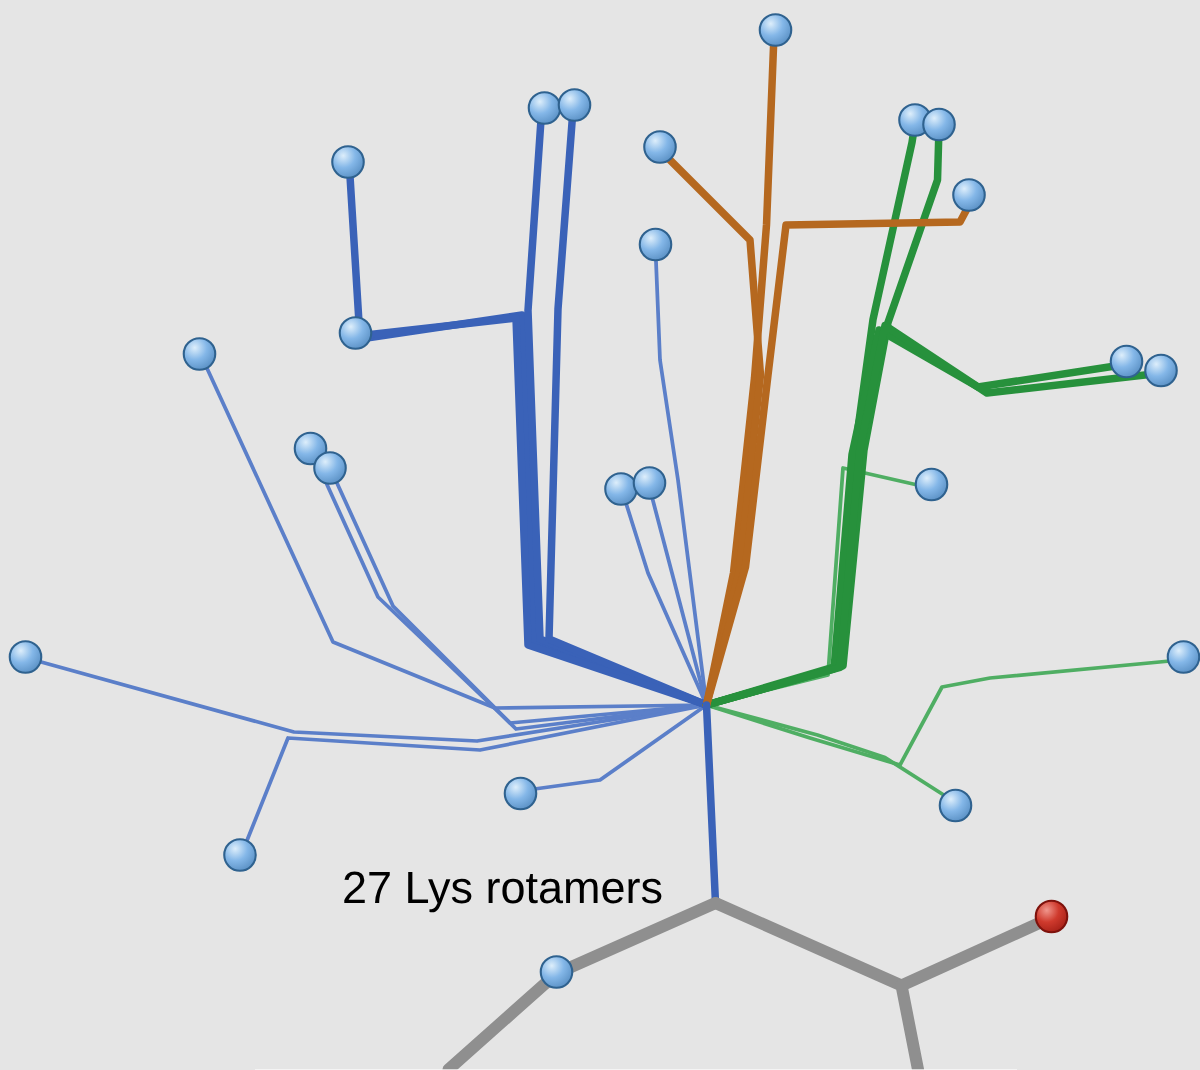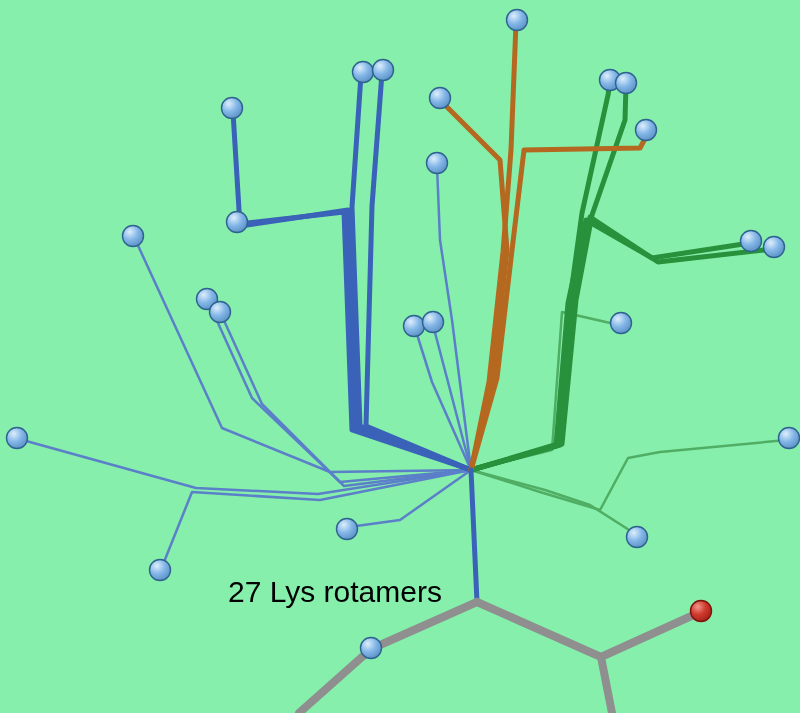--- a/index.html
+++ b/index.html
@@ -5,21 +5,21 @@
   html, body {
     margin: 0;
     padding: 0;
     background: #ffffff;
     font-family: "Liberation Sans", sans-serif;
   }
   .viewport {
     position: relative;
     width: 800px;
     height: 713px;
-    background: #86efac;
+    background: #e5e5e5;
     overflow: hidden;
   }
   .viewport svg {
     display: block;
     width: 800px;
     height: 713px;
   }
   #annotation-label {
     font-family: "Liberation Sans", sans-serif;
     fill: #000000;

